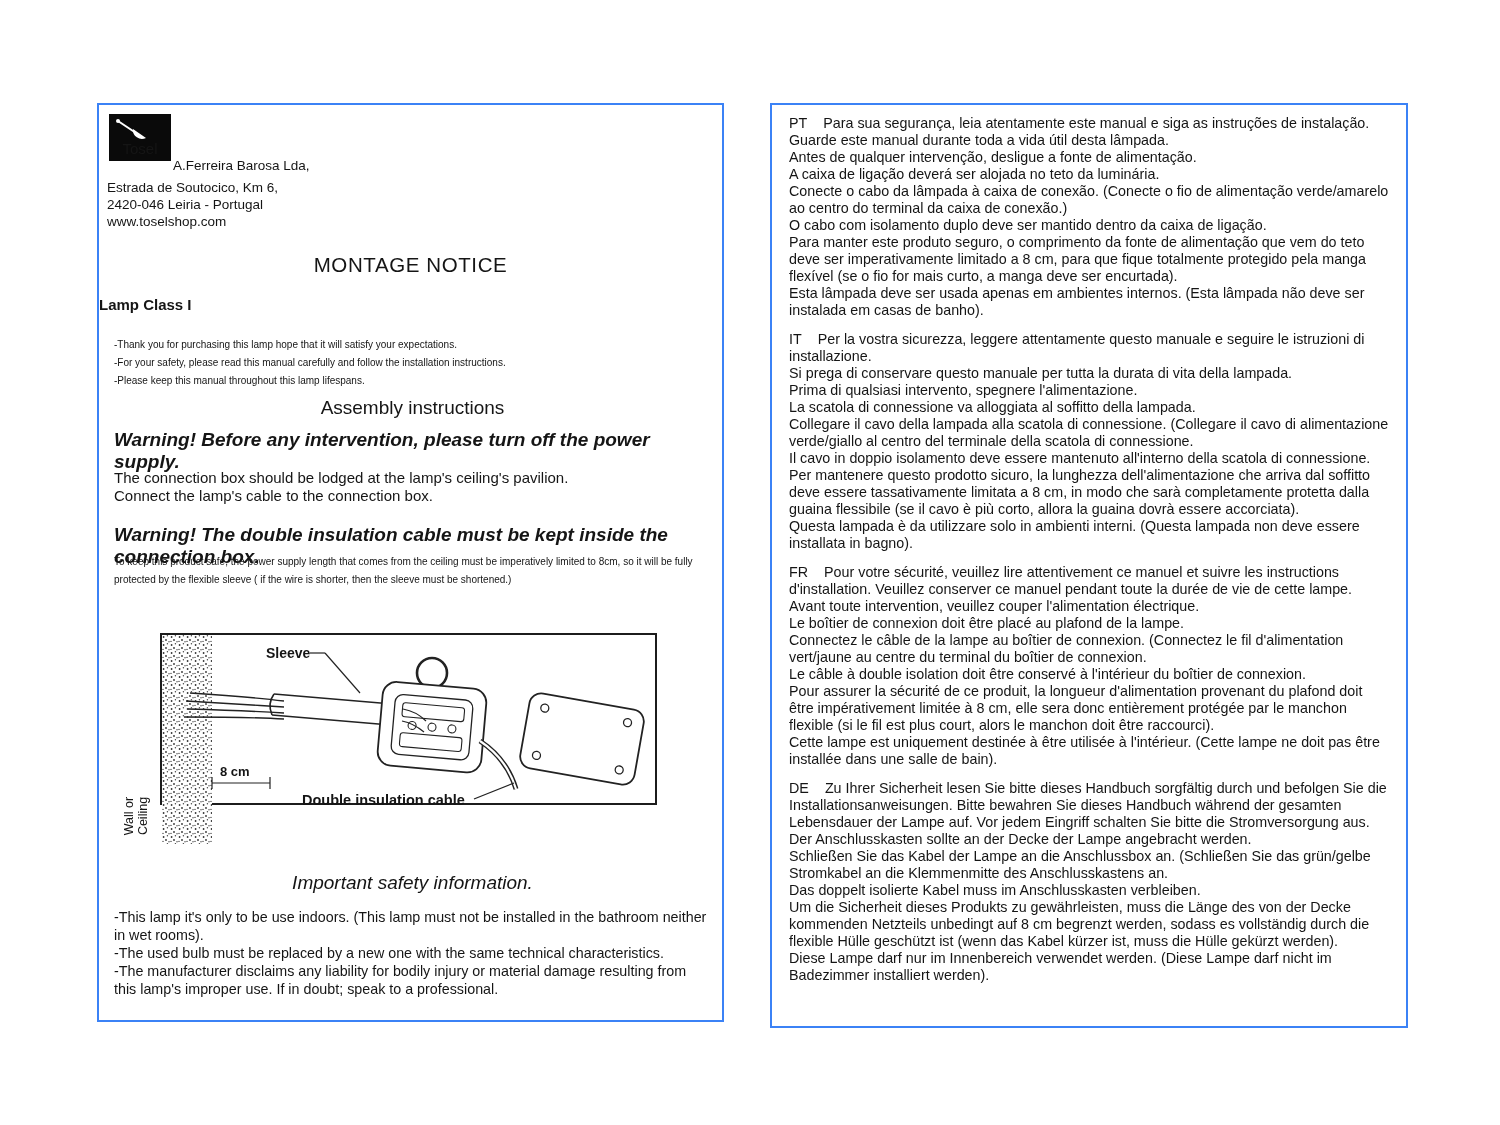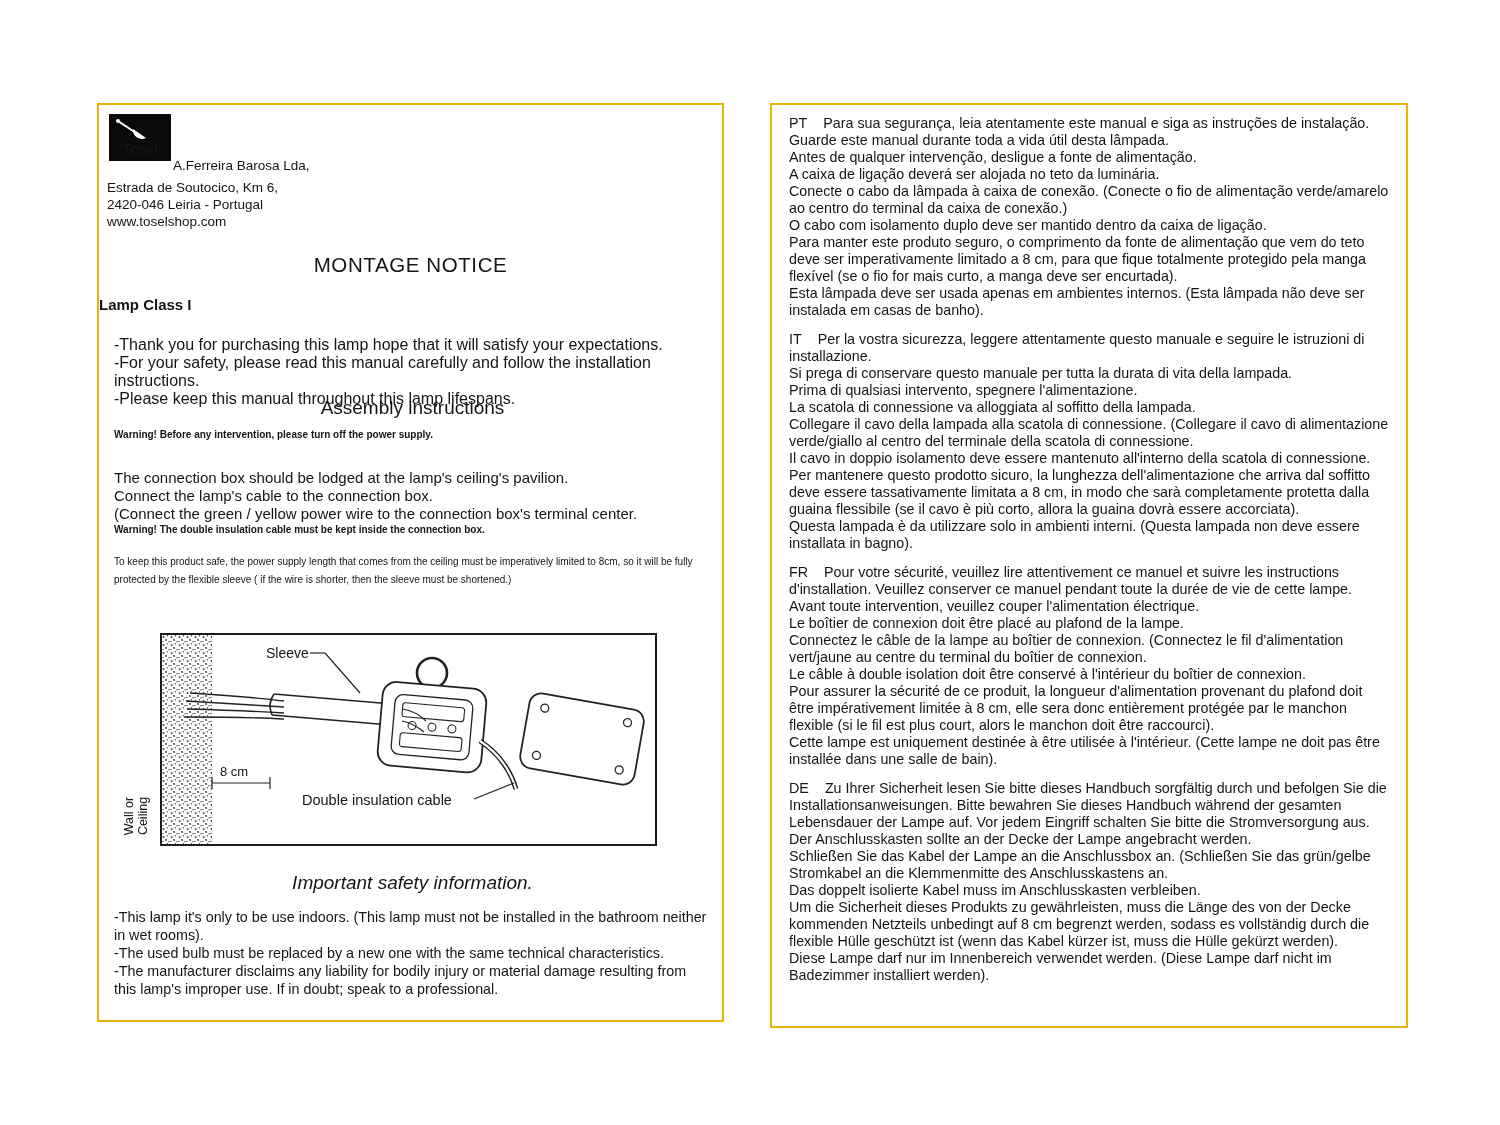--- a/index.html
+++ b/index.html
@@ -7,48 +7,48 @@
   body {
     background:#ffffff;
     font-family:"Liberation Sans", sans-serif;
     color:#151515;
     position:relative;
     overflow:hidden;
   }
   .page {
     position:absolute;
     background:#fff;
-    border:2px solid #eab308;
+    border:2px solid #3b82f6;
   }
   .left-page { left:97px; top:103px; width:627px; height:919px; }
   .right-page { left:770px; top:103px; width:638px; height:925px; padding:10px 17px 8px 17px; }
 
   
   .logo-box { position:absolute; left:10px; top:9px; width:62px; height:47px; background:#0a0a0a; }
   .company-name { position:absolute; left:74px; top:53px; font-size:13.5px; }
   .company-rest { position:absolute; left:8px; top:74px; font-size:13.5px; line-height:17px; }
 
   .doc-title { position:absolute; left:0; right:0; top:148px; text-align:center; font-size:20.5px; letter-spacing:0.6px; }
   .doc-subtitle { position:absolute; left:0; right:0; top:191px; text-align:left; font-size:15px; font-weight:700; }
 
-  .intro-block { position:absolute; left:15px; top:231px; width:600px; font-size:16px; line-height:18px; }
+  .intro-block { position:absolute; left:15px; top:231px; width:600px; font-size:10px; line-height:18px; }
   .section-heading { position:absolute; left:4px; right:0; text-align:center; font-size:19px; }
   .assembly-heading { top:292px; }
   .safety-heading { top:767px;font-style:italic; }
 
-  .warn { position:absolute; left:15px; width:600px; font-size:10px; font-weight:700; }
+  .warn { position:absolute; left:15px; width:600px; font-size:19px; font-weight:700;font-style:italic; }
   .warn-power { top:324px; }
   .warn-insulation { top:419px; }
 
   .steps-block { position:absolute; left:15px; top:364px; width:600px; font-size:15px; line-height:18px; }
   .sleeve-par { position:absolute; left:15px; top:448px; width:592px; font-size:10px; line-height:18px; }
 
   .diagram {
-    position:absolute; left:61px; top:528px; width:497px; height:213px;
-    border:2px solid #1c1c1c; background:#fff;
+    position:absolute; left:61px; top:528px; width:497px; height:172px;
+    border:2px solid #1c1c1c; background:#fff;font-weight:bold;
   }
   .wall-label {
     position:absolute; left:4px; top:697px; width:66px; height:28px;
     transform:rotate(-90deg);
     font-size:12.5px; line-height:14px; text-align:center; white-space:pre-line;
   }
 
   .safety-block { position:absolute; left:15px; top:803px; width:596px; font-size:14.3px; line-height:18px; }
 
   
@@ -89,21 +89,20 @@
     <div>-Please keep this manual throughout this lamp lifespans.</div>
   </div>
 
   <div class="section-heading assembly-heading">Assembly instructions</div>
 
   <div class="warn warn-power">Warning! Before any intervention, please turn off the power supply.</div>
 
   <div class="steps-block">
     <div>The connection box should be lodged at the lamp's ceiling's pavilion.</div>
     <div>Connect the lamp's cable to the connection box.</div>
-    <div>(Connect the green / yellow power wire to the connection box's terminal center.</div>
   </div>
 
   <div class="warn warn-insulation">Warning! The double insulation cable must be kept inside the connection box.</div>
 
   <div class="sleeve-par">To keep this product safe, the power supply length that comes from the ceiling must be imperatively limited to 8cm, so it will be fully protected by the flexible sleeve ( if the wire is shorter, then the sleeve must be shortened.)</div>
 
   <div class="diagram">
     <svg width="493" height="209" viewBox="0 0 493 209">
       <defs>
         <pattern id="stipple" width="8" height="8" patternUnits="userSpaceOnUse">

